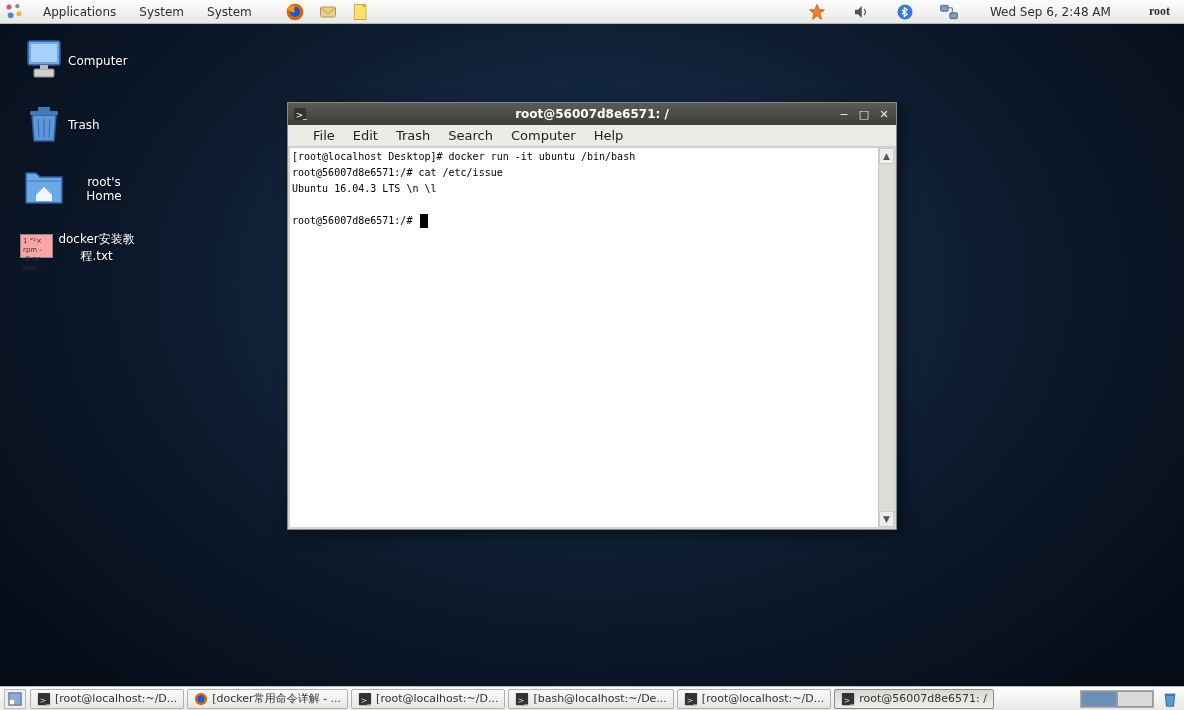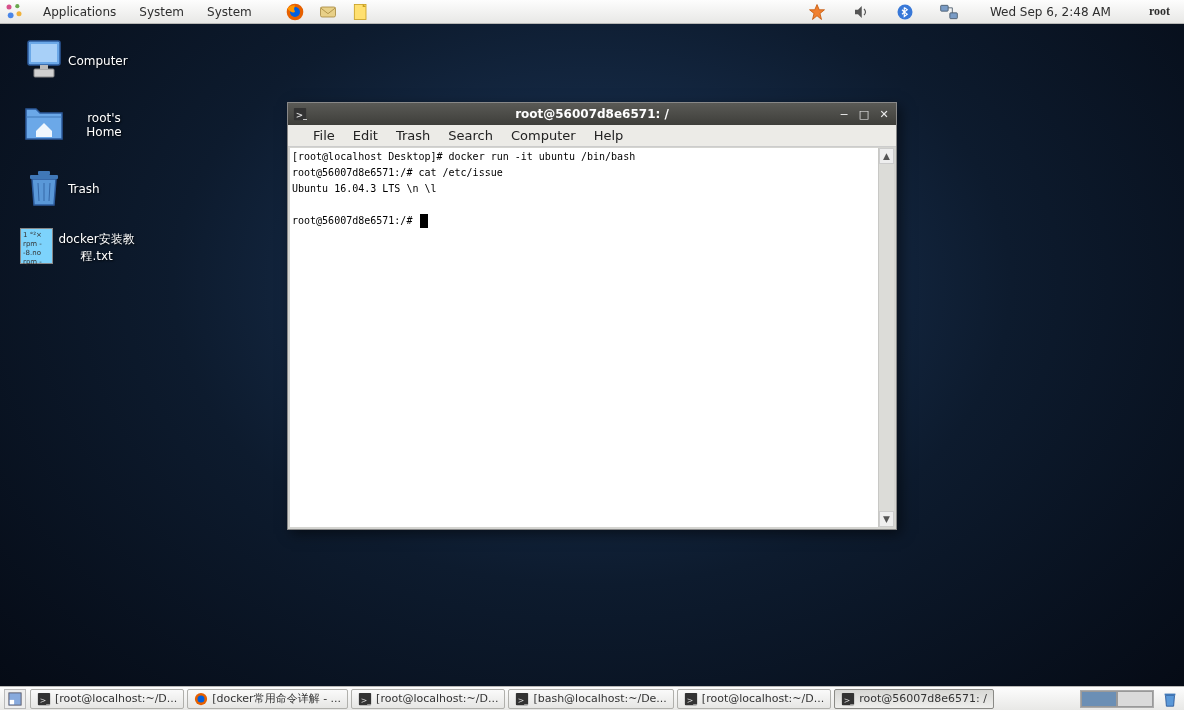--- a/index.html
+++ b/index.html
@@ -30,21 +30,21 @@
 .top-panel .icon-btn { width: 24px; height: 24px; display: flex; align-items: center; justify-content: center; margin: 0 1px; cursor: pointer; }
 .top-panel .right-items { margin-left: auto; display: flex; align-items: center; gap: 18px; }
 .top-panel .clock { padding: 0 10px; font-size: 12px; }
 .top-panel .user { padding: 0 10px; font-weight: bold; font-family: Liberation Serif, serif; }
 
 
 .desktop-icons { position: absolute; top: 35px; left: 20px; }
 .desktop-icon { width: 120px; display: flex; flex-direction: row; align-items: center; margin-bottom: 16px; cursor: pointer; }
 .desktop-icon .icon { width: 48px; height: 48px; display: flex; align-items: center; justify-content: center; }
 .desktop-icon .label { color: #fff; font-size: 12px; margin-top: 4px; text-align: center; text-shadow: 1px 1px 2px rgba(0,0,0,0.8); }
-.txt-icon { width: 40px; height: 36px; background: #7dd3fc; border: 1px solid #888; font-size: 7px; color: #333; padding: 2px; text-align: left; line-height: 9px; }
+.txt-icon { width: 40px; height: 24px; background: #fca5a5; border: 1px solid #888; font-size: 7px; color: #333; padding: 2px; text-align: left; line-height: 9px; }
 
 
 .terminal-window {
   position: absolute;
   left: 287px; top: 102px;
   width: 610px;
   height: 428px;
   background: #e8e8e6;
   border: 1px solid #888;
   box-shadow: 4px 4px 12px rgba(0,0,0,0.5);
@@ -225,39 +225,39 @@
           <rect x="11" y="9" width="26" height="18" fill="#a8d0f8"></rect>
           <rect x="14" y="34" width="20" height="8" rx="1" fill="#d0d0d0" stroke="#888"></rect>
           <rect x="20" y="30" width="8" height="4" fill="#bbb"></rect>
         </svg>
     </div>
     <div class="label">Computer</div>
   </div>
   <div class="desktop-icon">
     <div class="icon">
       <svg viewBox="0 0 48 48" width="48" height="48">
-          <path d="M6 18 L6 40 L42 40 L42 14 L20 14 L16 10 L6 10 Z" fill="#6ba8e8" stroke="#2c5a9a" stroke-width="1.5"></path>
-          <path d="M6 18 L42 18" stroke="#4078b8"></path>
-          <path d="M16 32 L24 24 L32 32 L32 38 L16 38 Z M20 34 h3 v4 h-3 z" fill="#fff" opacity="0.9"></path>
-        </svg>
-    </div>
-    <div class="label">root's Home</div>
-  </div>
-  <div class="desktop-icon">
-    <div class="icon">
-      <svg viewBox="0 0 48 48" width="48" height="48">
           <path d="M12 16 L14 42 L34 42 L36 16 Z" fill="#5a98d8" stroke="#2c5a9a" stroke-width="1.5"></path>
           <rect x="10" y="12" width="28" height="4" rx="1" fill="#4078b8"></rect>
           <rect x="18" y="8" width="12" height="4" rx="1" fill="#4078b8"></rect>
           <line x1="18" y1="20" x2="19" y2="38" stroke="#3568a8"></line>
           <line x1="24" y1="20" x2="24" y2="38" stroke="#3568a8"></line>
           <line x1="30" y1="20" x2="29" y2="38" stroke="#3568a8"></line>
         </svg>
     </div>
     <div class="label">Trash</div>
+  </div>
+  <div class="desktop-icon">
+    <div class="icon">
+      <svg viewBox="0 0 48 48" width="48" height="48">
+          <path d="M6 18 L6 40 L42 40 L42 14 L20 14 L16 10 L6 10 Z" fill="#6ba8e8" stroke="#2c5a9a" stroke-width="1.5"></path>
+          <path d="M6 18 L42 18" stroke="#4078b8"></path>
+          <path d="M16 32 L24 24 L32 32 L32 38 L16 38 Z M20 34 h3 v4 h-3 z" fill="#fff" opacity="0.9"></path>
+        </svg>
+    </div>
+    <div class="label">root's Home</div>
   </div>
   <div class="desktop-icon">
     <div class="txt-icon">1 °²×
 rpm -
 -8.no
 rpm -</div>
     <div class="label">docker安装教程.txt</div>
   </div>
 </div>
 

